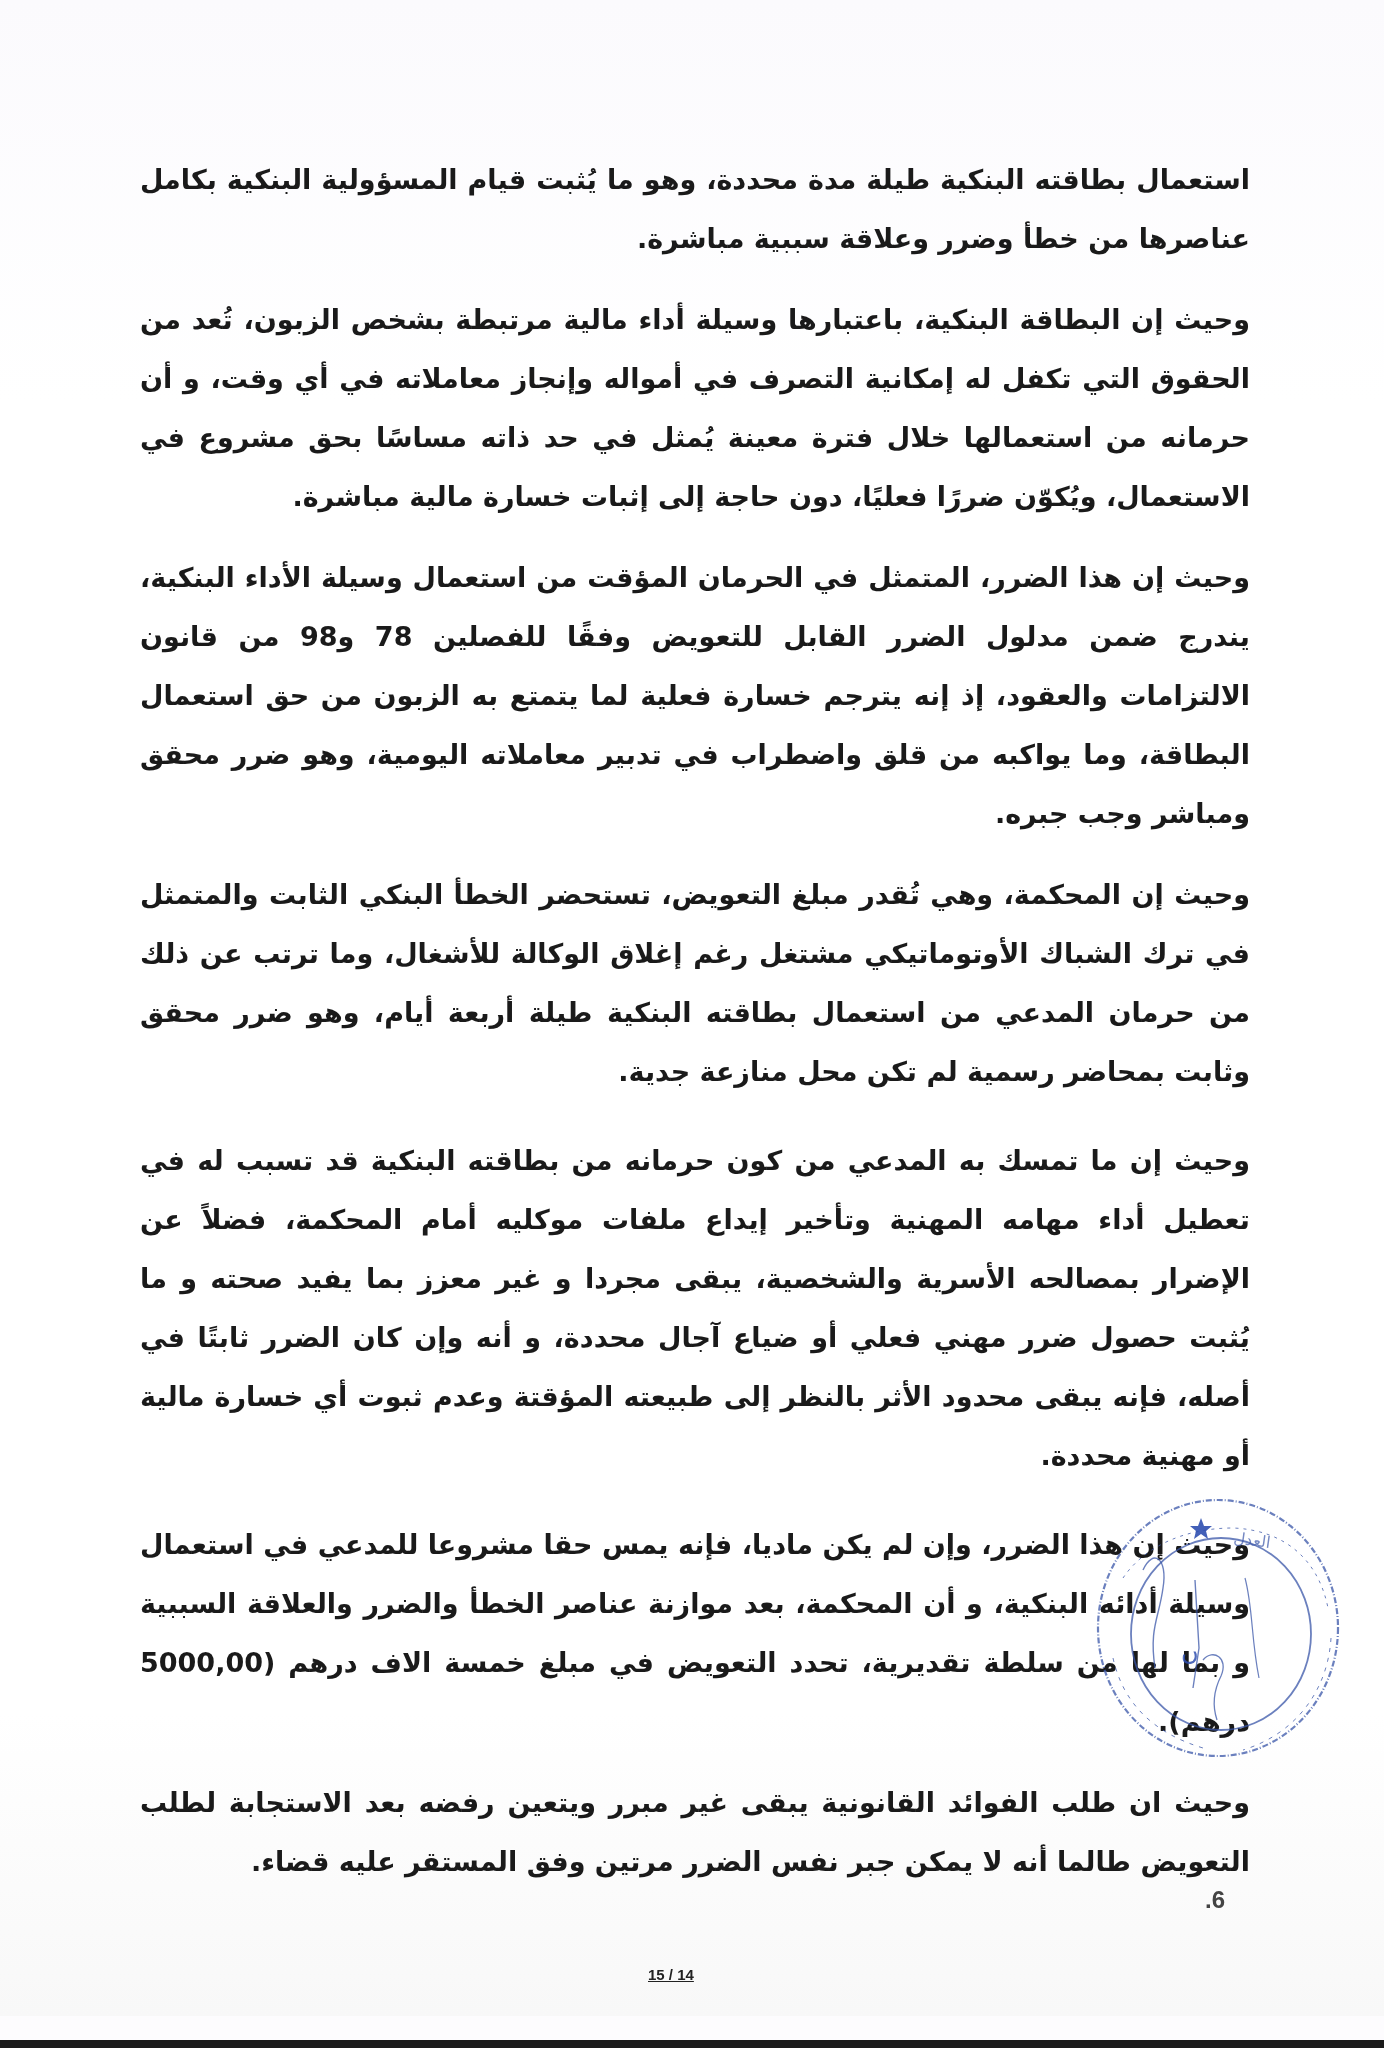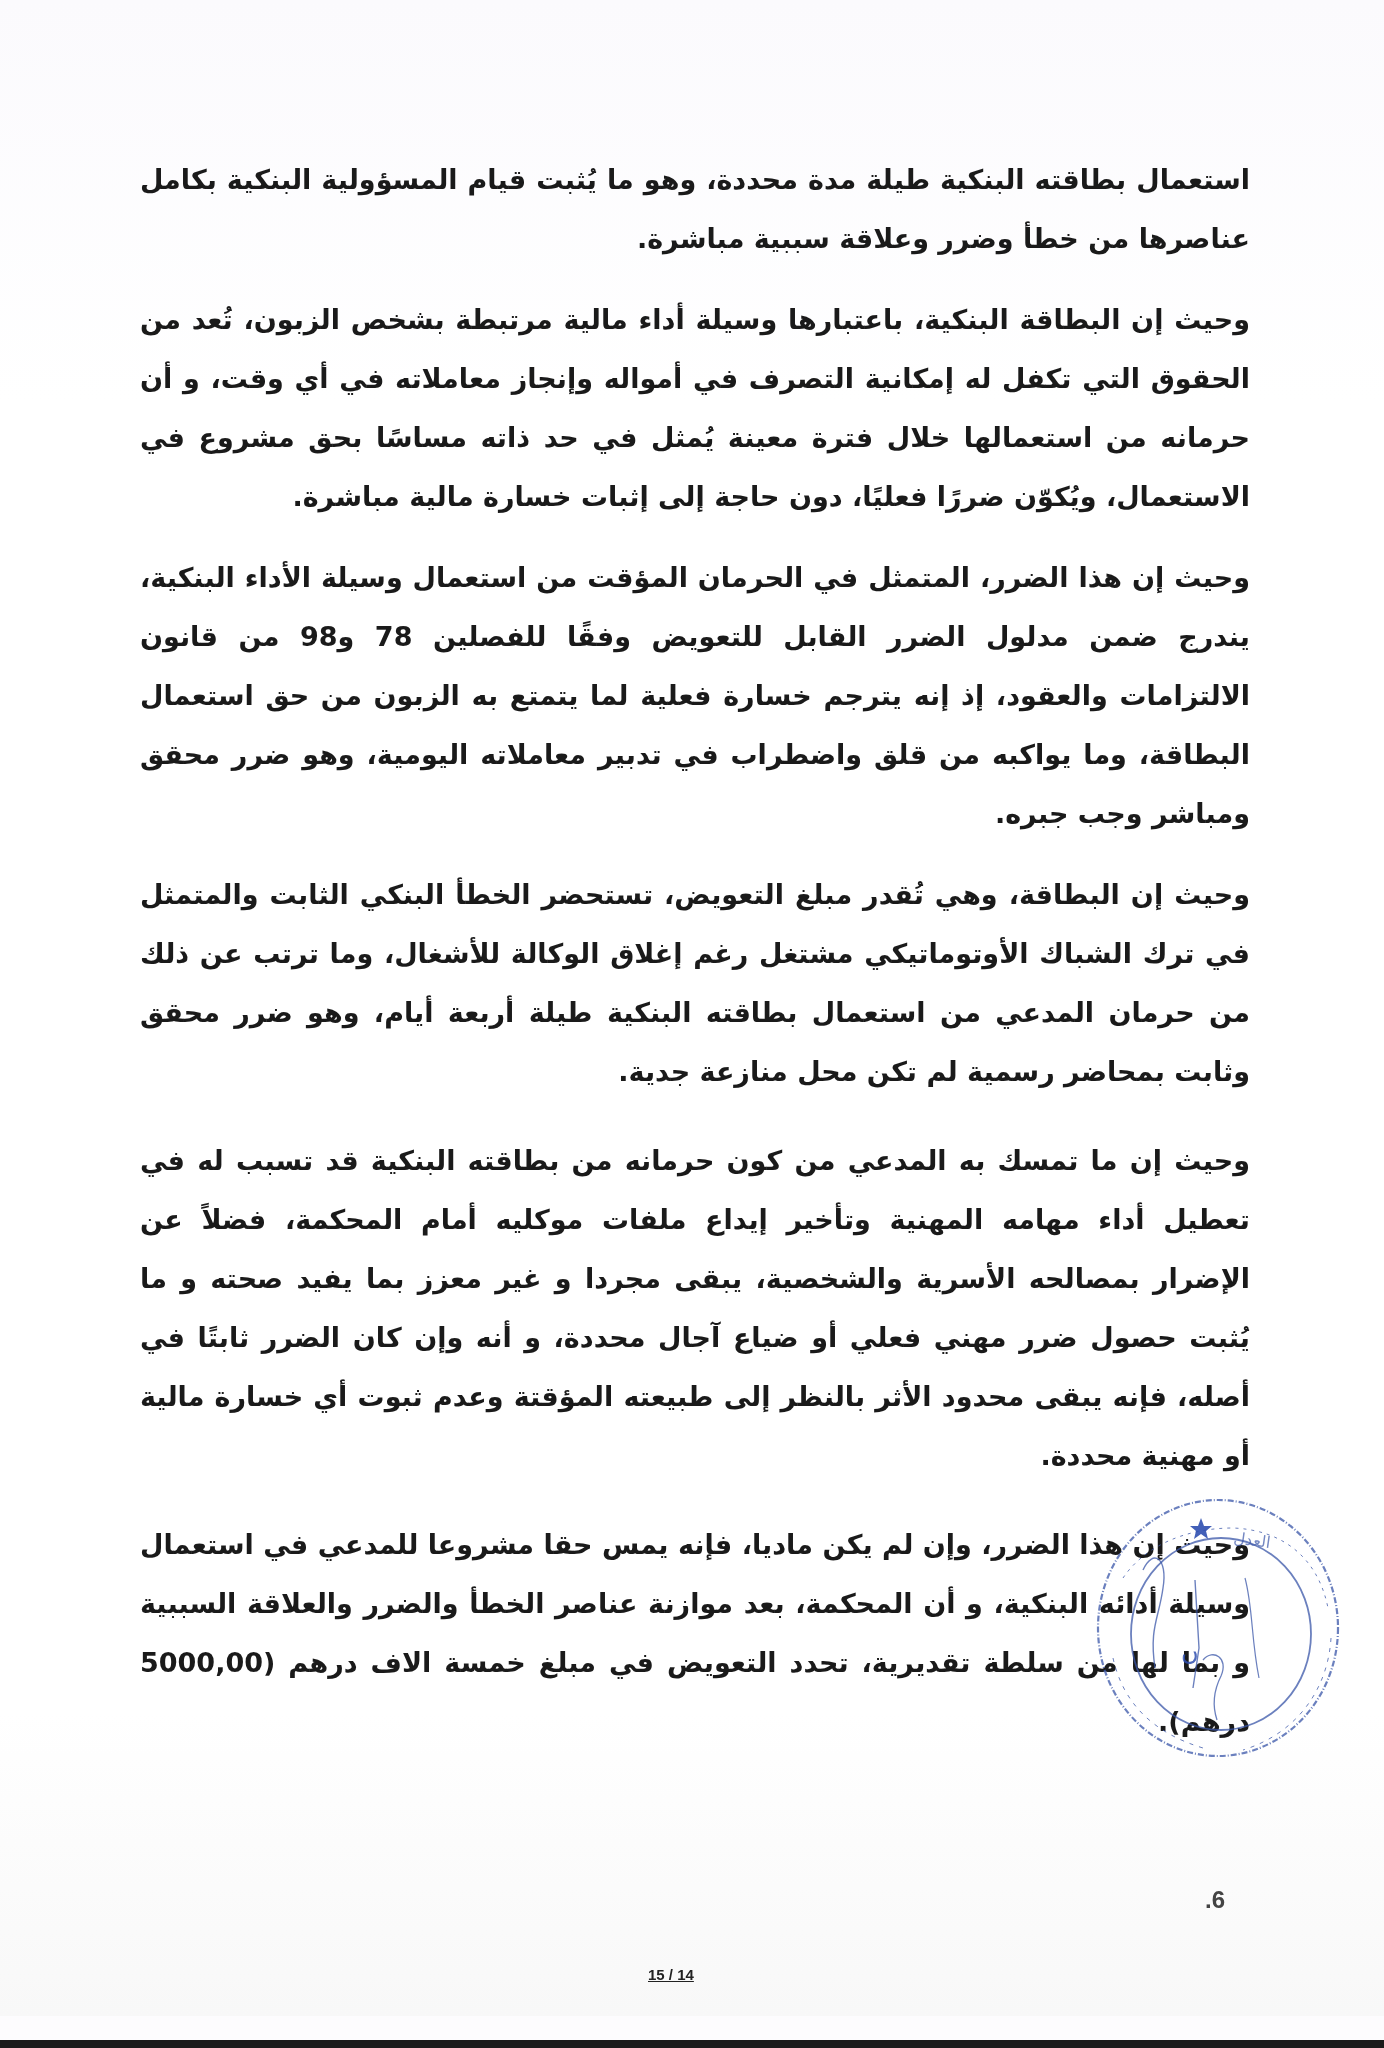--- a/index.html
+++ b/index.html
@@ -77,23 +77,24 @@
 </style>
 </head>
 <body>
 
 <div class="page">
 
   <div class="body-text">
     <p class="para">استعمال بطاقته البنكية طيلة مدة محددة، وهو ما يُثبت قيام المسؤولية البنكية بكامل عناصرها من خطأ وضرر وعلاقة سببية مباشرة.</p>
     <p class="para">وحيث إن البطاقة البنكية، باعتبارها وسيلة أداء مالية مرتبطة بشخص الزبون، تُعد من الحقوق التي تكفل له إمكانية التصرف في أمواله وإنجاز معاملاته في أي وقت، و أن حرمانه من استعمالها خلال فترة معينة  يُمثل في حد ذاته مساسًا بحق مشروع في الاستعمال، ويُكوّن ضررًا فعليًا، دون حاجة إلى إثبات خسارة مالية مباشرة.</p>
     <p class="para">وحيث إن هذا الضرر، المتمثل في الحرمان المؤقت من استعمال وسيلة الأداء البنكية، يندرج ضمن مدلول الضرر القابل للتعويض وفقًا للفصلين 78 و98   من قانون الالتزامات والعقود، إذ إنه يترجم خسارة فعلية لما يتمتع به الزبون من حق استعمال البطاقة، وما يواكبه من قلق واضطراب في تدبير معاملاته اليومية، وهو ضرر محقق ومباشر وجب جبره.</p>
-    <p class="para spaced">وحيث إن البطاقة، وهي تُقدر مبلغ التعويض، تستحضر الخطأ البنكي الثابت والمتمثل في ترك الشباك الأوتوماتيكي مشتغل رغم إغلاق الوكالة للأشغال، وما ترتب عن ذلك من حرمان المدعي من استعمال بطاقته البنكية طيلة أربعة أيام، وهو ضرر محقق وثابت بمحاضر رسمية لم تكن محل منازعة جدية.</p>
+    <p class="para spaced">وحيث إن المحكمة، وهي تُقدر مبلغ التعويض، تستحضر الخطأ البنكي الثابت والمتمثل في ترك الشباك الأوتوماتيكي مشتغل رغم إغلاق الوكالة للأشغال، وما ترتب عن ذلك من حرمان المدعي من استعمال بطاقته البنكية طيلة أربعة أيام، وهو ضرر محقق وثابت بمحاضر رسمية لم تكن محل منازعة جدية.</p>
     <p class="para spaced">وحيث إن ما تمسك به المدعي من كون حرمانه من بطاقته البنكية قد تسبب له في تعطيل أداء مهامه المهنية وتأخير إيداع ملفات موكليه أمام المحكمة، فضلاً عن الإضرار بمصالحه الأسرية والشخصية، يبقى مجردا و غير معزز بما يفيد صحته و ما يُثبت حصول ضرر مهني فعلي أو ضياع آجال محددة، و أنه وإن كان الضرر ثابتًا في أصله، فإنه يبقى محدود الأثر بالنظر إلى طبيعته المؤقتة وعدم ثبوت أي خسارة مالية أو مهنية محددة.</p>
     <p class="para">وحيث إن هذا الضرر، وإن لم يكن ماديا، فإنه يمس حقا مشروعا للمدعي في استعمال وسيلة أدائه البنكية، و أن المحكمة، بعد موازنة عناصر الخطأ والضرر والعلاقة السببية و بما لها من سلطة تقديرية، تحدد التعويض في مبلغ خمسة الاف درهم (5000,00 درهم).</p>
+    <p class="para">وحيث ان طلب الفوائد القانونية يبقى غير مبرر ويتعين رفضه بعد الاستجابة لطلب التعويض طالما أنه لا يمكن جبر نفس الضرر مرتين وفق المستقر عليه قضاء.</p>
 
   </div>
 
   <svg class="stamp" viewBox="0 0 260 272">
     <g fill="none" stroke="#3a55a8" stroke-opacity="0.75">
       <ellipse cx="135" cy="140" rx="120" ry="128" stroke-width="2.2" stroke-dasharray="6 2 1 2"></ellipse>
       <ellipse cx="138" cy="146" rx="90" ry="96" stroke-width="1.8"></ellipse>
       <path d="M60 82 C 70 60, 85 70, 80 100 C 76 130, 66 140, 72 180" stroke-width="1.4"></path>
       <path d="M112 92 L 116 160 L 110 200" stroke-width="1.4"></path>
       <path d="M162 90 C 170 120, 168 150, 176 190" stroke-width="1.2"></path>

